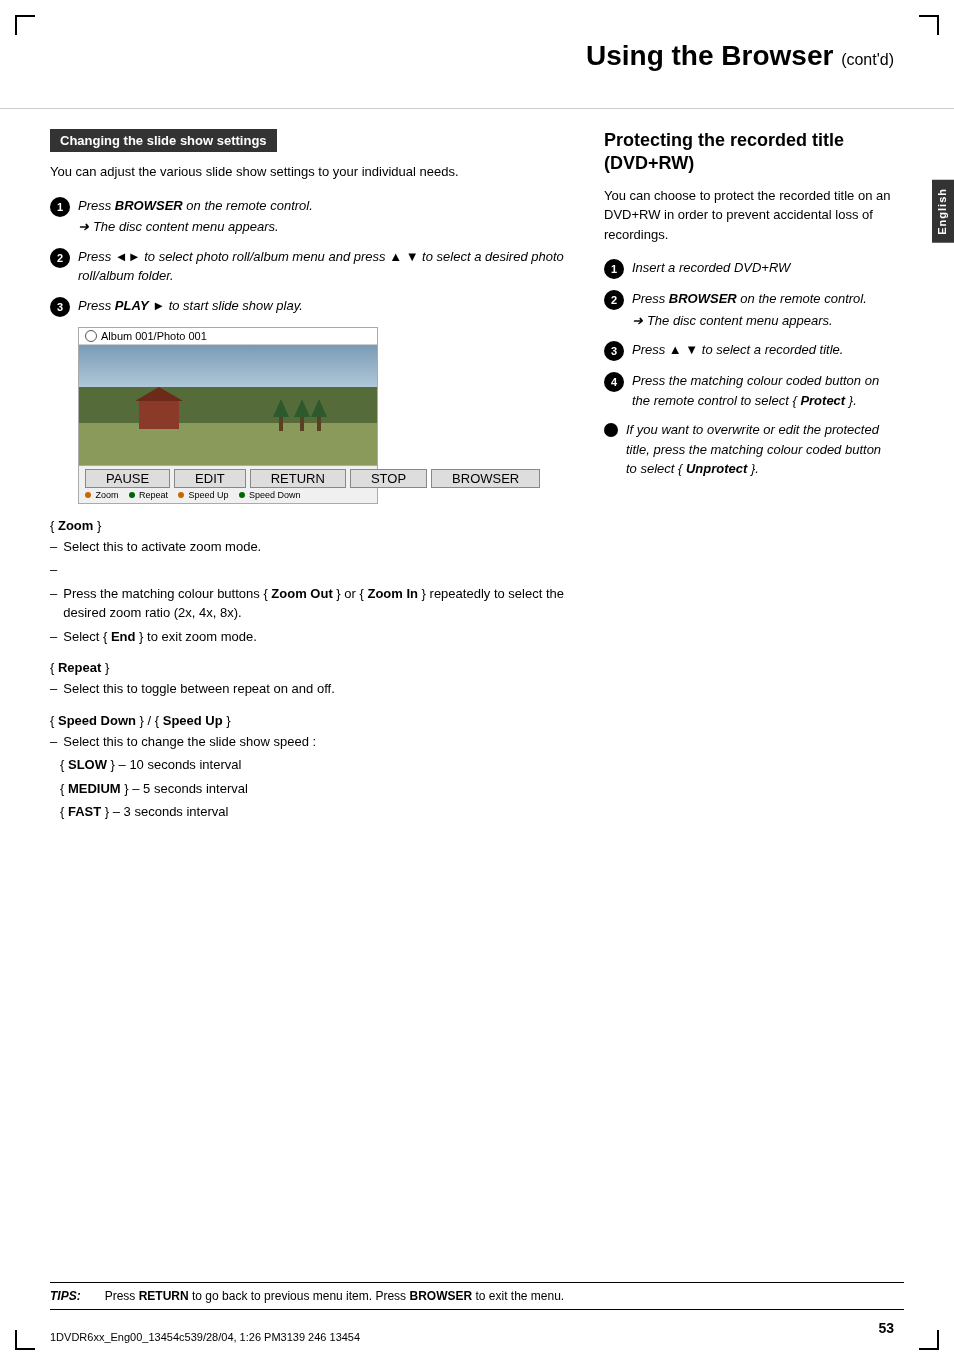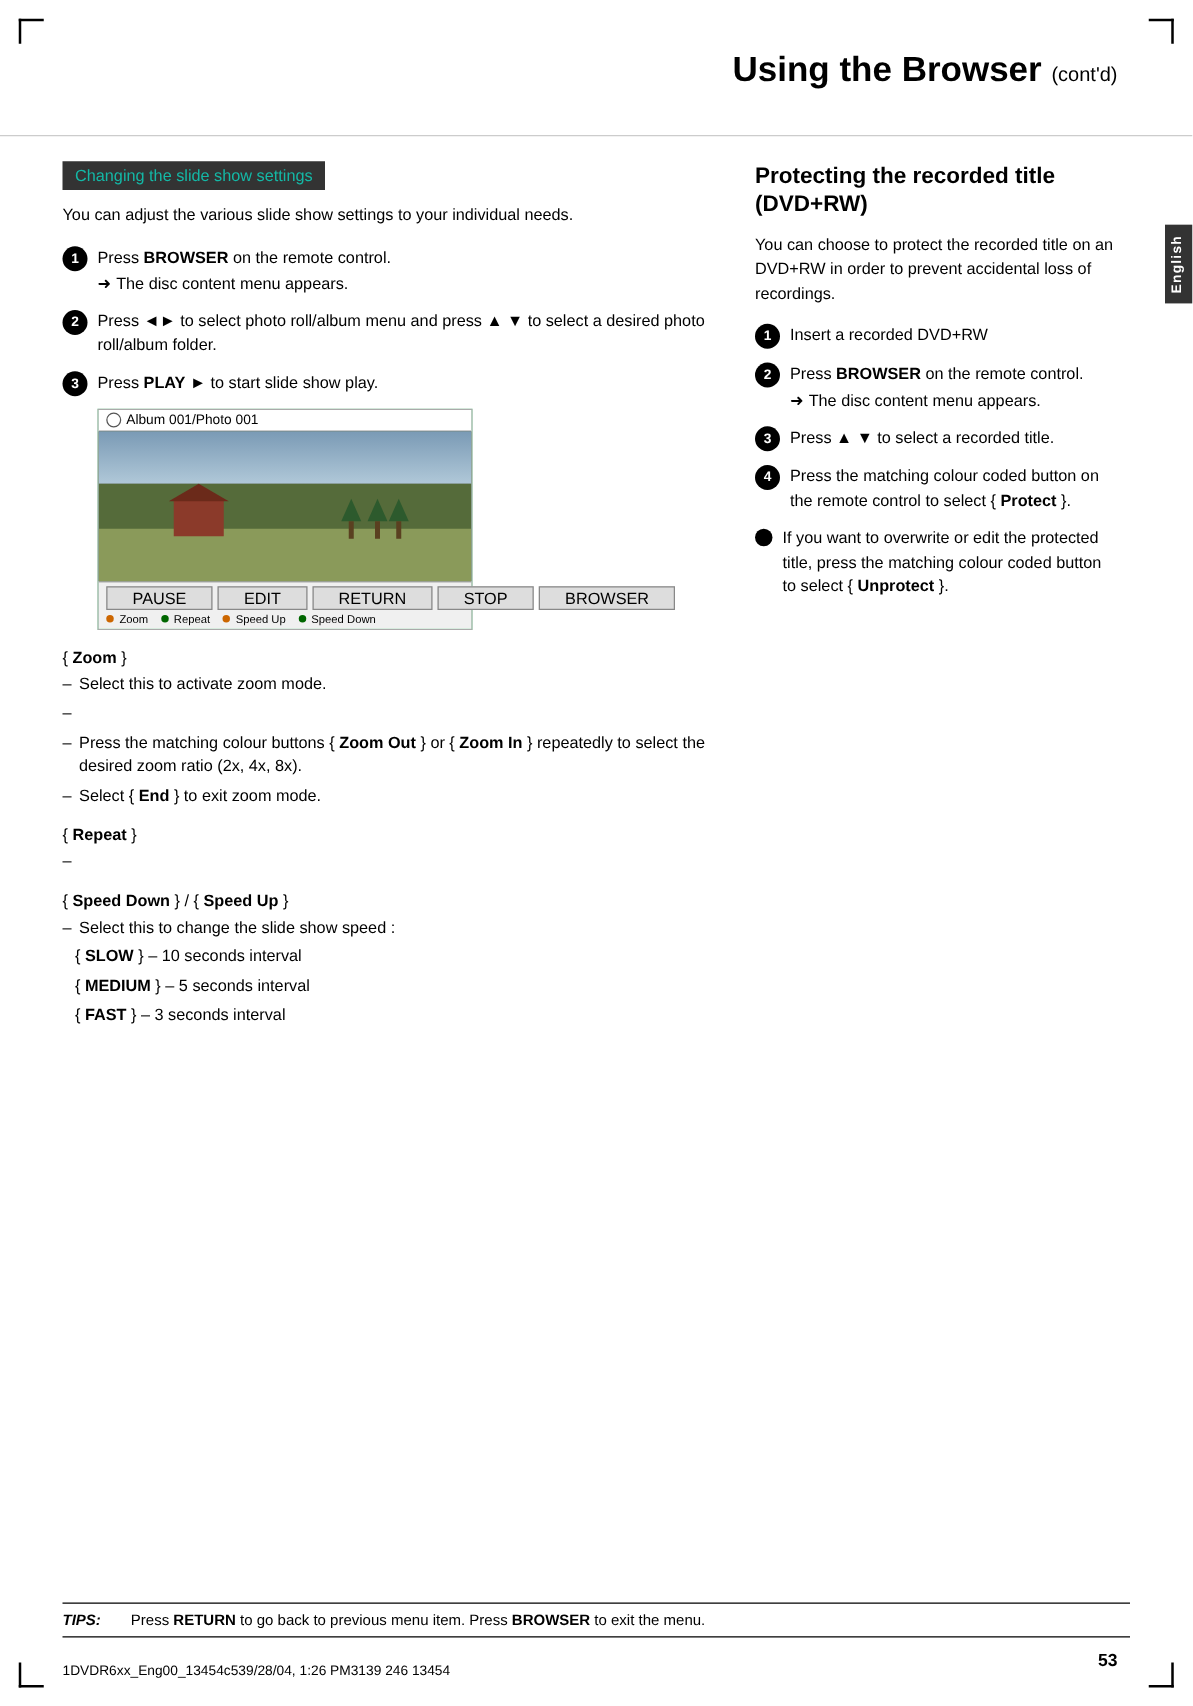--- a/index.html
+++ b/index.html
@@ -75,22 +75,22 @@
 
     
     .right-col {
       width: 290px;
       flex-shrink: 0;
     }
 
     
     .section-heading-box {
       background: #333;
-      color: #14b8a6;
-      font-weight: normal;
+      color: #ffffff;
+      font-weight: bold;
       font-size: 13px;
       padding: 4px 10px;
       margin-bottom: 10px;
       display: inline-block;
     }
 
     .section-intro {
       font-size: 13px;
       line-height: 1.5;
       margin-bottom: 14px;
@@ -114,20 +114,21 @@
       display: flex;
       align-items: center;
       justify-content: center;
       flex-shrink: 0;
       margin-top: 1px;
     }
     .step-content {
       flex: 1;
       font-size: 13px;
       line-height: 1.5;
+      font-style: italic;
     }
     .step-content .arrow-line {
       display: flex;
       align-items: flex-start;
       gap: 4px;
       margin-top: 2px;
       color: #000;
     }
     .arrow-sym {
       font-size: 13px;
@@ -148,21 +149,21 @@
       background: #000;
       flex-shrink: 0;
       margin-top: 3px;
     }
 
     
     .screenshot-box {
       border: 1px solid #aaa;
       margin: 10px 0 14px 28px;
       width: 300px;
-      background: #86efac;
+      background: #1d4ed8;
     }
     .screenshot-titlebar {
       background: #fff;
       border-bottom: 1px solid #ccc;
       padding: 2px 6px;
       font-size: 11px;
       display: flex;
       align-items: center;
       gap: 4px;
     }
@@ -458,20 +459,21 @@
       </div>
     </div>
 
     
     <div class="sub-section">
       <div class="sub-section-title">
         <span class="brace">{ </span><span class="name">Repeat</span><span class="brace"> }</span>
       </div>
       <div class="dash-item">
         <span class="dash-sym">–</span>
+        <span>Select this to toggle between repeat on and off.</span>
       </div>
     </div>
 
     
     <div class="sub-section">
       <div class="sub-section-title">
         <span class="brace">{ </span><span class="name">Speed Down</span><span class="brace"> } / { </span><span class="name">Speed Up</span><span class="brace"> }</span>
       </div>
       <div class="dash-item">
         <span class="dash-sym">–</span>

